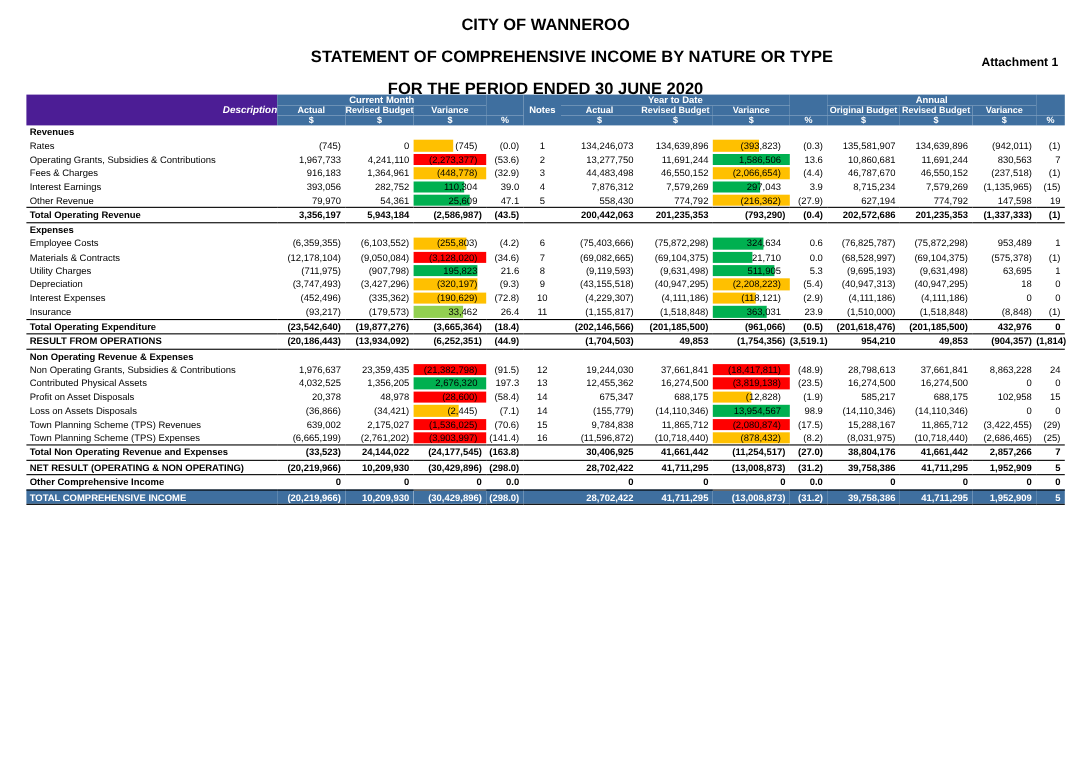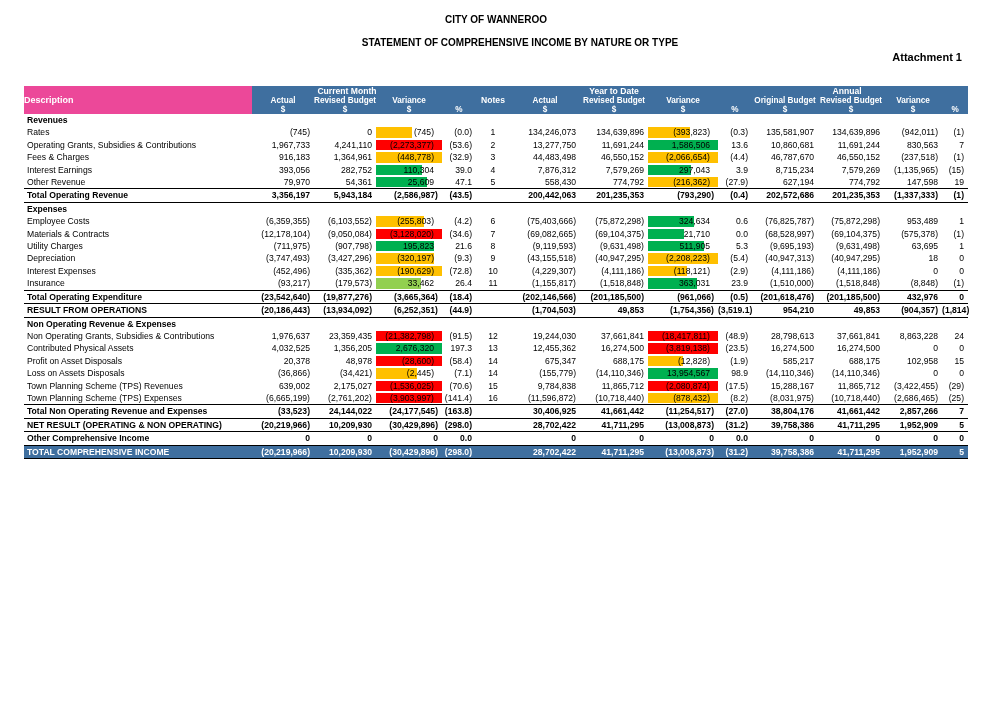--- a/index.html
+++ b/index.html
@@ -1,28 +1,28 @@
 <!DOCTYPE html>
 <html><head>
 <meta charset="utf-8">
 <style>
   html,body{margin:0;padding:0;background:#ffffff;}
   body{width:992px;height:702px;font-family:"Liberation Sans",sans-serif;color:#000;}
   .page{position:relative;width:992px;height:702px;}
-  .hdr{text-align:center;font-weight:bold;font-size:10px;}
+  .hdr{text-align:center;font-weight:bold;font-size:15px;}
   .hdr1{margin-top:14px;}
   .hdr2{margin-top:12px;padding-left:48px;}
   .hdr3{margin-top:12px;}
   .attach{position:absolute;right:30px;top:37px;font-weight:bold;font-size:11px;text-align:right;}
   table{border-collapse:collapse;table-layout:fixed;}
   .main{position:absolute;left:24px;top:72px;width:944px;font-size:8.6px;}
   .main td,.main th{border:0;padding:0;}
   .gh{background:#3f6f9f;color:#fff;font-weight:bold;text-align:center;font-size:8.6px;}
   .gh2{background:#3f6f9f;color:#fff;font-weight:bold;text-align:center;font-size:8.2px;margin-top:48px;}
-  .desccell{background:#ec4899;color:#fff;font-weight:bold;text-align:left;vertical-align:middle;font-size:9px;}
+  .desccell{background:#4c1d95;color:#fff;font-weight:bold;text-align:right;vertical-align:middle;font-size:9px;font-style:italic;}
   .bl{border-left:1px solid #000;}
   .br{border-right:1px solid #000;}
   .bt{border-top:1px solid #000;}
   .num{text-align:right;padding-right:4px !important;white-space:nowrap;}
   .ctr{text-align:center;}
   .lbl{text-align:left;padding-left:3px !important;white-space:nowrap;}
   .row td{height:12.4px;line-height:12.4px;}
   .sect{font-weight:bold;}
   .totrow td{font-weight:bold;border-top:1px solid #000;border-bottom:1px solid #000;}
   .grand td{background:#3f6f9f;color:#fff;font-weight:bold;border-top:1px solid #000;border-bottom:1px solid #000;}
@@ -30,20 +30,21 @@
   .bar{position:absolute;left:0;top:1px;bottom:1px;}
   .barv{position:relative;z-index:2;padding-right:4px;display:block;text-align:right;}
 </style>
 </head>
 <body>
 
 <div class="page">
 
   <div class="hdr hdr1">CITY OF WANNEROO</div>
   <div class="hdr hdr2">STATEMENT OF COMPREHENSIVE INCOME BY NATURE OR TYPE</div>
+  <div class="hdr hdr3">FOR THE PERIOD ENDED 30 JUNE 2020</div>
   <div class="attach">Attachment 1</div>
 
   <table class="main">
     <colgroup>
       <col style="width:228px">
       <col style="width:62px">
         <col style="width:62px">
         <col style="width:66px">
         <col style="width:34px">
       <col style="width:34px">

